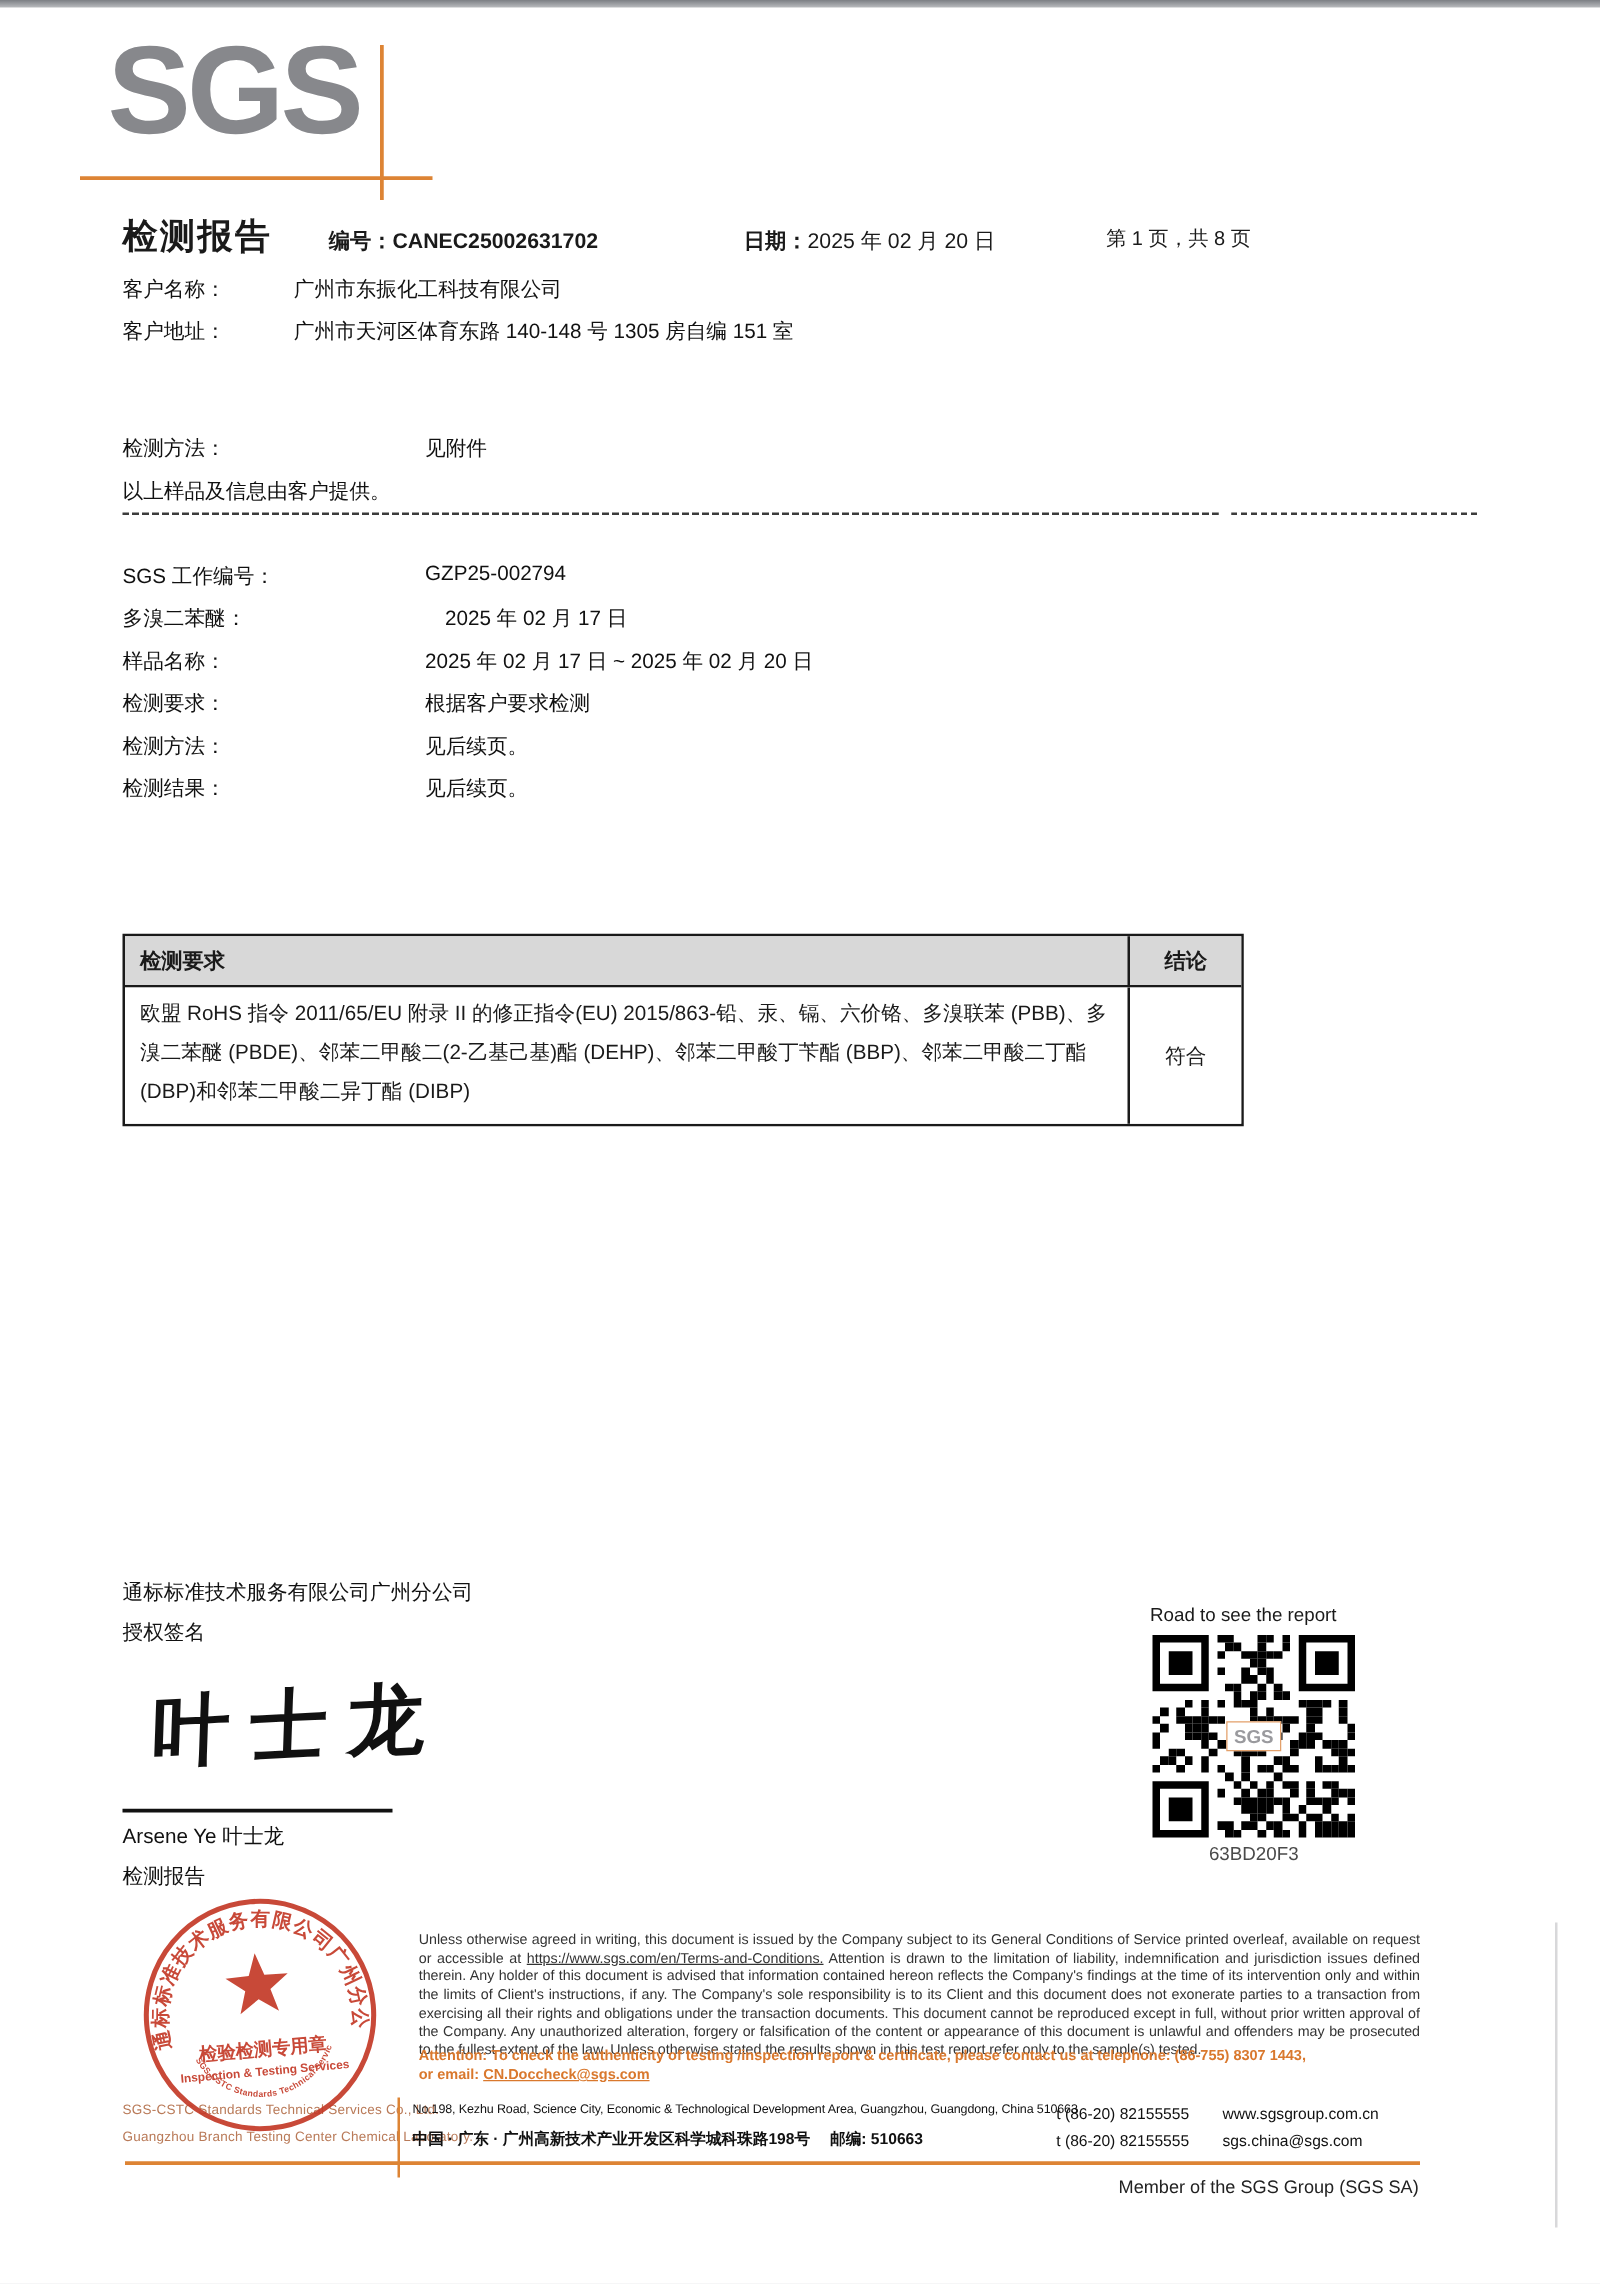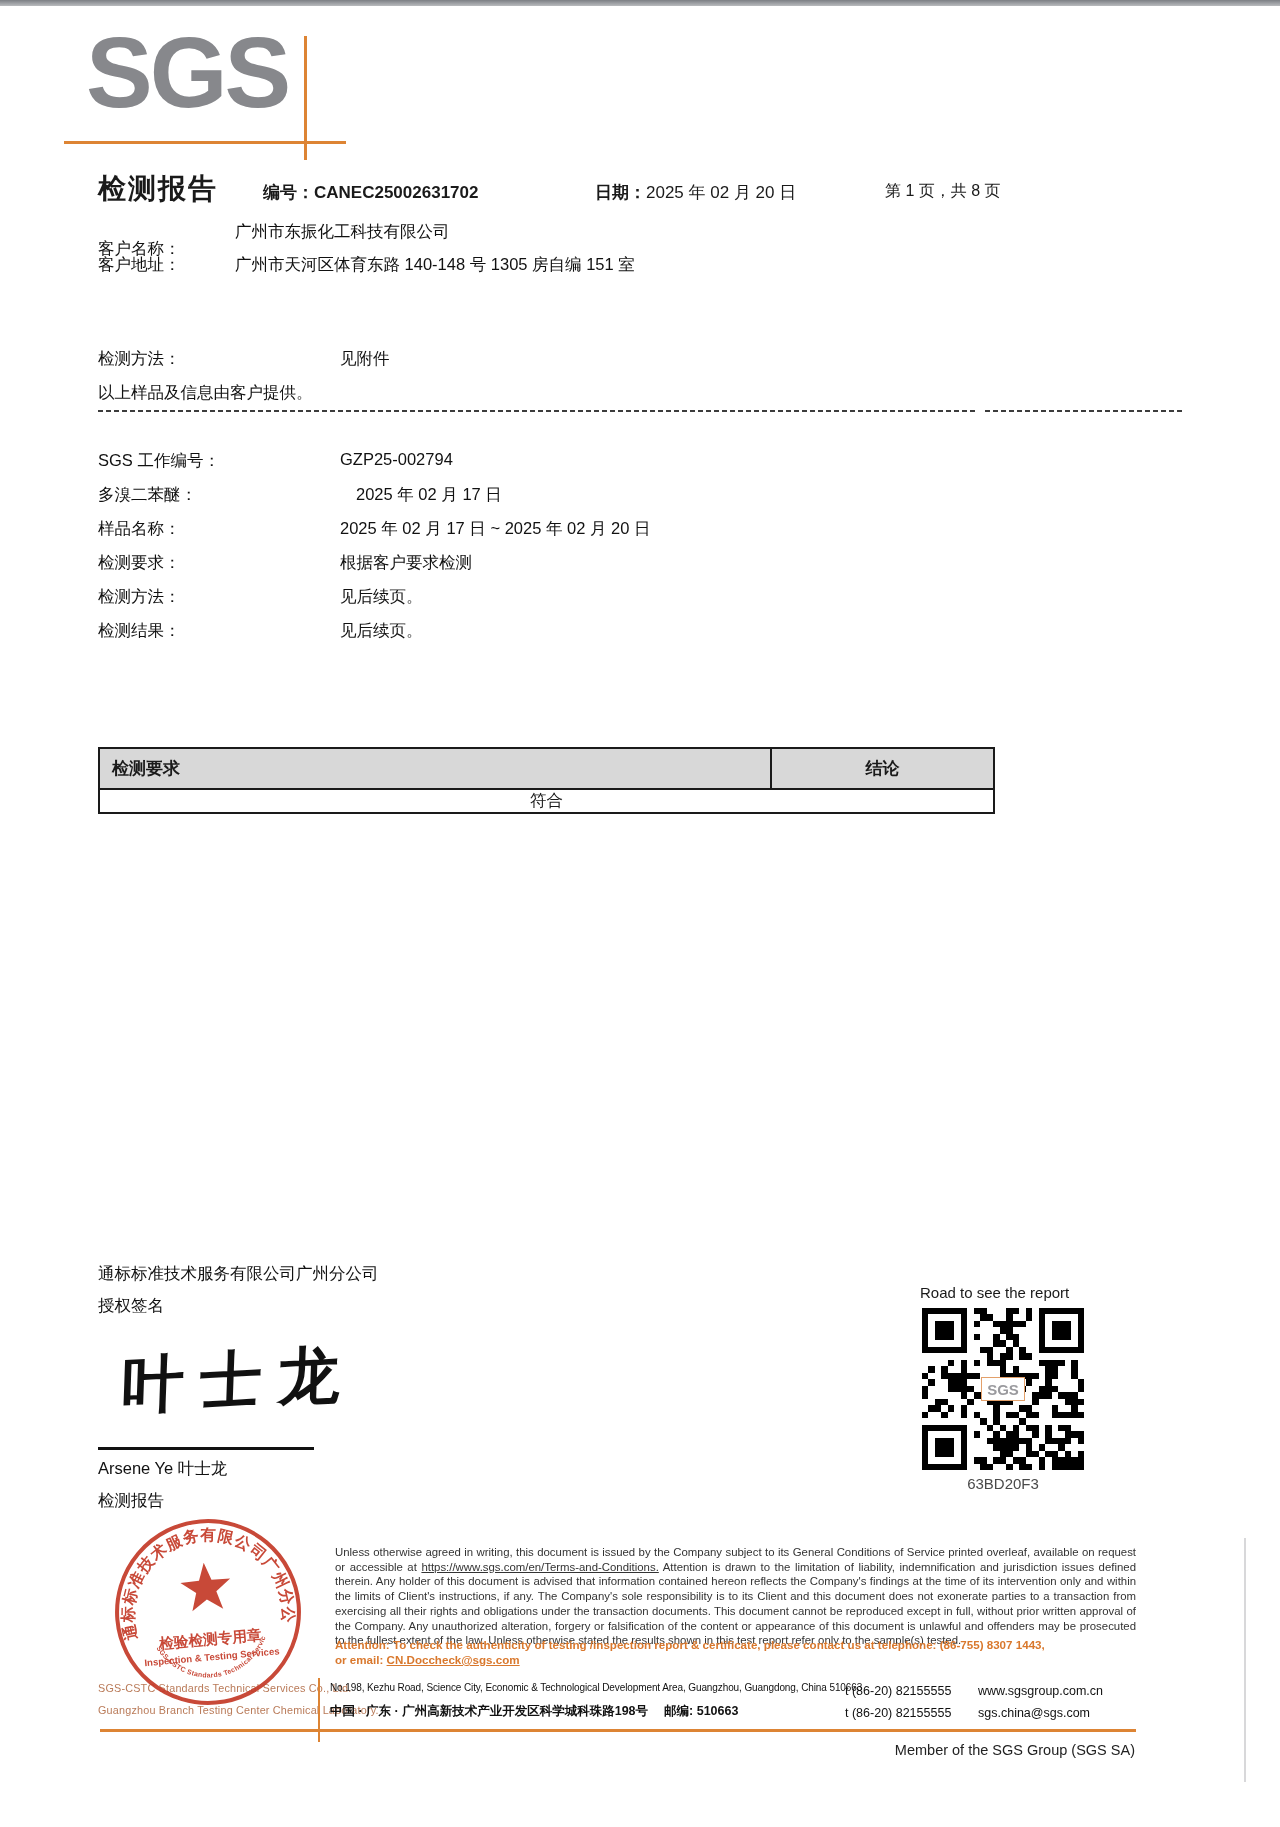--- a/index.html
+++ b/index.html
@@ -31,21 +31,21 @@
   .val { font-size:16.5px; color:#111; }
 
   
   .dash { top:410px; height:2px;
     background:repeating-linear-gradient(90deg,#3c3c3c 0 5px,transparent 5px 8px); }
 
   
   .rtable { left:98px; top:747px; width:897px; border:2px solid #1a1a1a; }
   .rtable .hrow { display:flex; background:#d8d8d8; border-bottom:2px solid #1a1a1a; }
   .rtable .brow { display:flex; background:#fff; }
-  .rtable .c1 { width:672px; border-right:2px solid #1a1a1a; padding:6px 12px; }
+  .rtable .c1 { width:804px; border-right:2px solid #1a1a1a; padding:6px 12px; }
   .rtable .c2 { flex:1; display:flex; align-items:center; justify-content:center; }
   .rtable .hrow .c1, .rtable .hrow .c2 { font-weight:700; font-size:17px; padding-top:8px; padding-bottom:8px; }
   .rtable .brow .c1 { font-size:16.5px; line-height:31px; padding:6px 12px 10px 12px; }
   .rtable .brow .c2 { font-size:16.5px; }
 
   
   .sig-hand { left:122px; top:1338px; font-size:62px; font-weight:700;
     font-family:"DejaVu Serif","Liberation Serif",serif;
     transform:rotate(-3deg) skewX(-5deg); letter-spacing:16px; color:#111; }
   .sig-line { left:98px; top:1447px; width:216px; height:3px; background:#111; }
@@ -95,21 +95,21 @@
 
   <div class="abs report-title">检测报告</div>
   <div class="abs hdr-item" style="left:263px">
     <span class="hdr-label">编号：</span><span class="hdr-no">CANEC25002631702</span>
   </div>
   <div class="abs hdr-item" style="left:595px">
     <span class="hdr-label">日期：</span><span>2025 年 02 月 20 日</span>
   </div>
   <div class="abs hdr-item" style="left:885px;font-size:16px">第 1 页，共 8 页</div>
 
-  <div class="abs lbl" style="left:98px;top:238px">客户名称：</div>
+  <div class="abs lbl" style="left:98px;top:221px">客户名称：</div>
   <div class="abs val" style="left:235px;top:221px">广州市东振化工科技有限公司</div>
   <div class="abs lbl" style="left:98px;top:254px">客户地址：</div>
   <div class="abs val" style="left:235px;top:254px">广州市天河区体育东路 140-148 号 1305 房自编 151 室</div>
 
   <div class="abs lbl" style="left:98px;top:348px">检测方法：</div>
   <div class="abs val" style="left:340px;top:348px">见附件</div>
   <div class="abs val" style="left:98px;top:382px">以上样品及信息由客户提供。</div>
 
   <div class="abs dash" style="left:98px;width:877px"></div>
   <div class="abs dash" style="left:985px;width:197px"></div>
@@ -126,20 +126,21 @@
   <div class="abs val" style="left:340px;top:586px">见后续页。</div>
   <div class="abs lbl" style="left:98px;top:620px">检测结果：</div>
   <div class="abs val" style="left:340px;top:620px">见后续页。</div>
 
   <div class="abs rtable">
     <div class="hrow" style="background: rgb(216, 216, 216);">
       <div class="c1">检测要求</div>
       <div class="c2">结论</div>
     </div>
     <div class="brow">
+      <div class="c1">欧盟 RoHS 指令 2011/65/EU 附录 II 的修正指令(EU) 2015/863-铅、汞、镉、六价铬、多溴联苯 (PBB)、多溴二苯醚 (PBDE)、邻苯二甲酸二(2-乙基己基)酯 (DEHP)、邻苯二甲酸丁苄酯 (BBP)、邻苯二甲酸二丁酯 (DBP)和邻苯二甲酸二异丁酯 (DIBP)</div>
       <div class="c2">符合</div>
     </div>
   </div>
 
   <div class="abs val" style="left:98px;top:1263px">通标标准技术服务有限公司广州分公司</div>
   <div class="abs val" style="left:98px;top:1295px">授权签名</div>
   <div class="abs sig-hand">叶士龙</div>
   <div class="abs sig-line"></div>
   <div class="abs val" style="left:98px;top:1458px">Arsene Ye 叶士龙</div>
   <div class="abs val" style="left:98px;top:1490px">检测报告</div>

